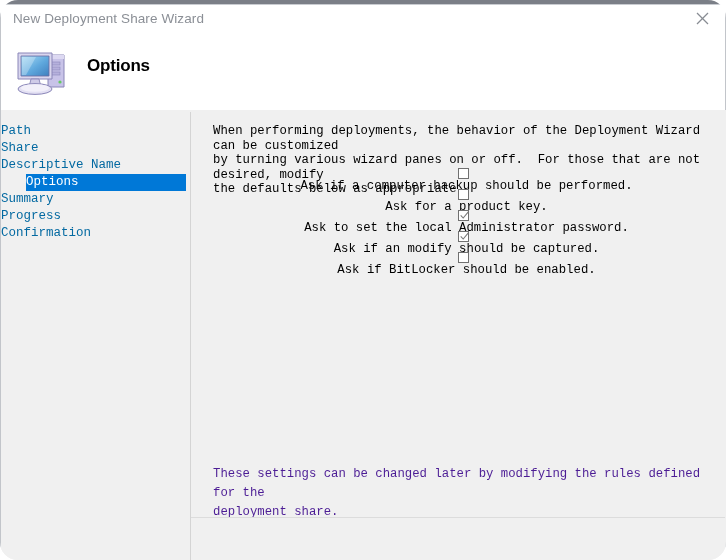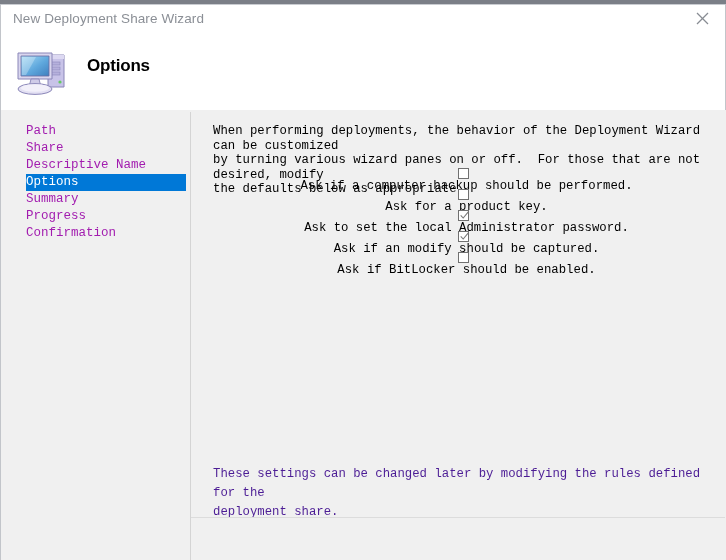--- a/index.html
+++ b/index.html
@@ -10,20 +10,21 @@
   body {
     font-family: "Liberation Sans", sans-serif;
   }
   #window {
     position: relative;
     width: 726px;
     height: 560px;
     box-sizing: border-box;
     background: #ffffff;
     overflow: hidden;
+    border-radius: 18px;
   }
   
   .top-strip {
     position: absolute;
     left: 0; top: 0;
     width: 726px;
     height: 4px;
     background: #7b7f87;
   }
   .top-strip-inner {
@@ -124,24 +125,23 @@
   }
   .nav-list {
     position: absolute;
     left: 0;
     top: 13px;
     width: 189px;
   }
   .nav-item {
     height: 17px;
     line-height: 17px;
-    padding-left: 25px;
     font-family: "Liberation Mono", monospace;
     font-size: 12.5px;
-    color: #a21caf;
+    color: #0369a1;
     white-space: nowrap;
     cursor: default;
   }
   .nav-item.selected {
     background: #0078d7;
     color: #ffffff;
     margin-left: 25px;
     padding-left: 0;
     width: 160px;
   }

